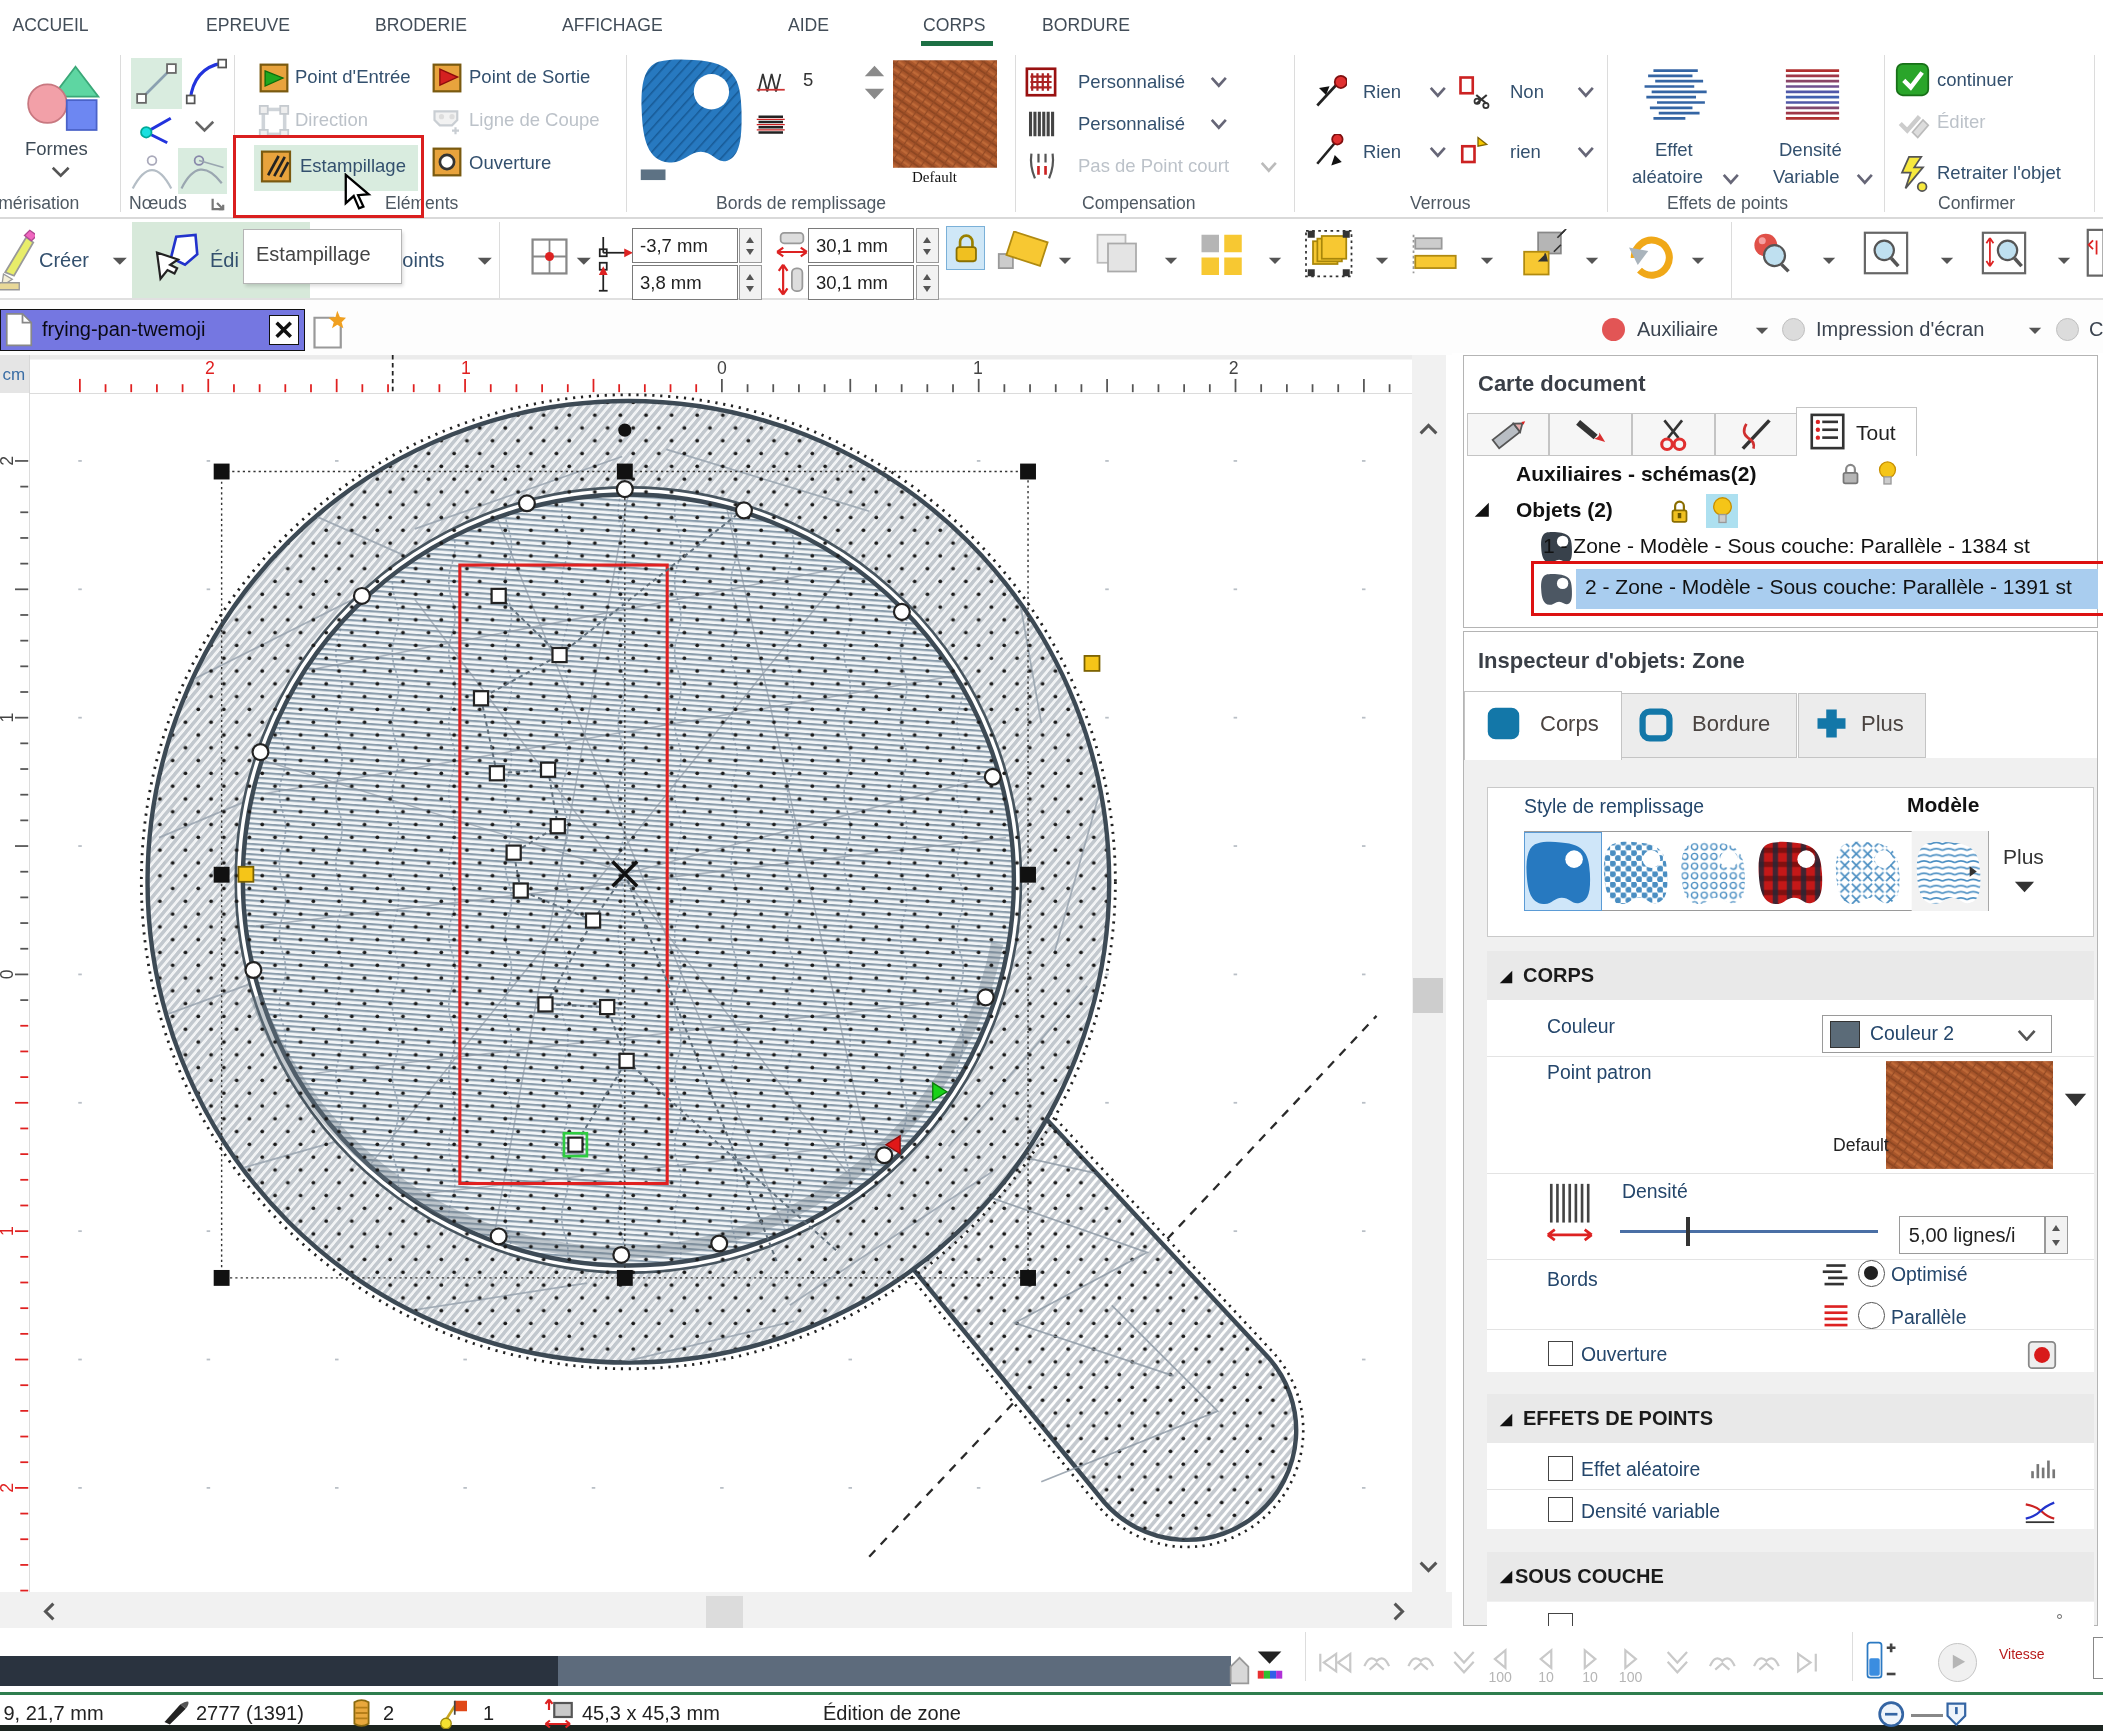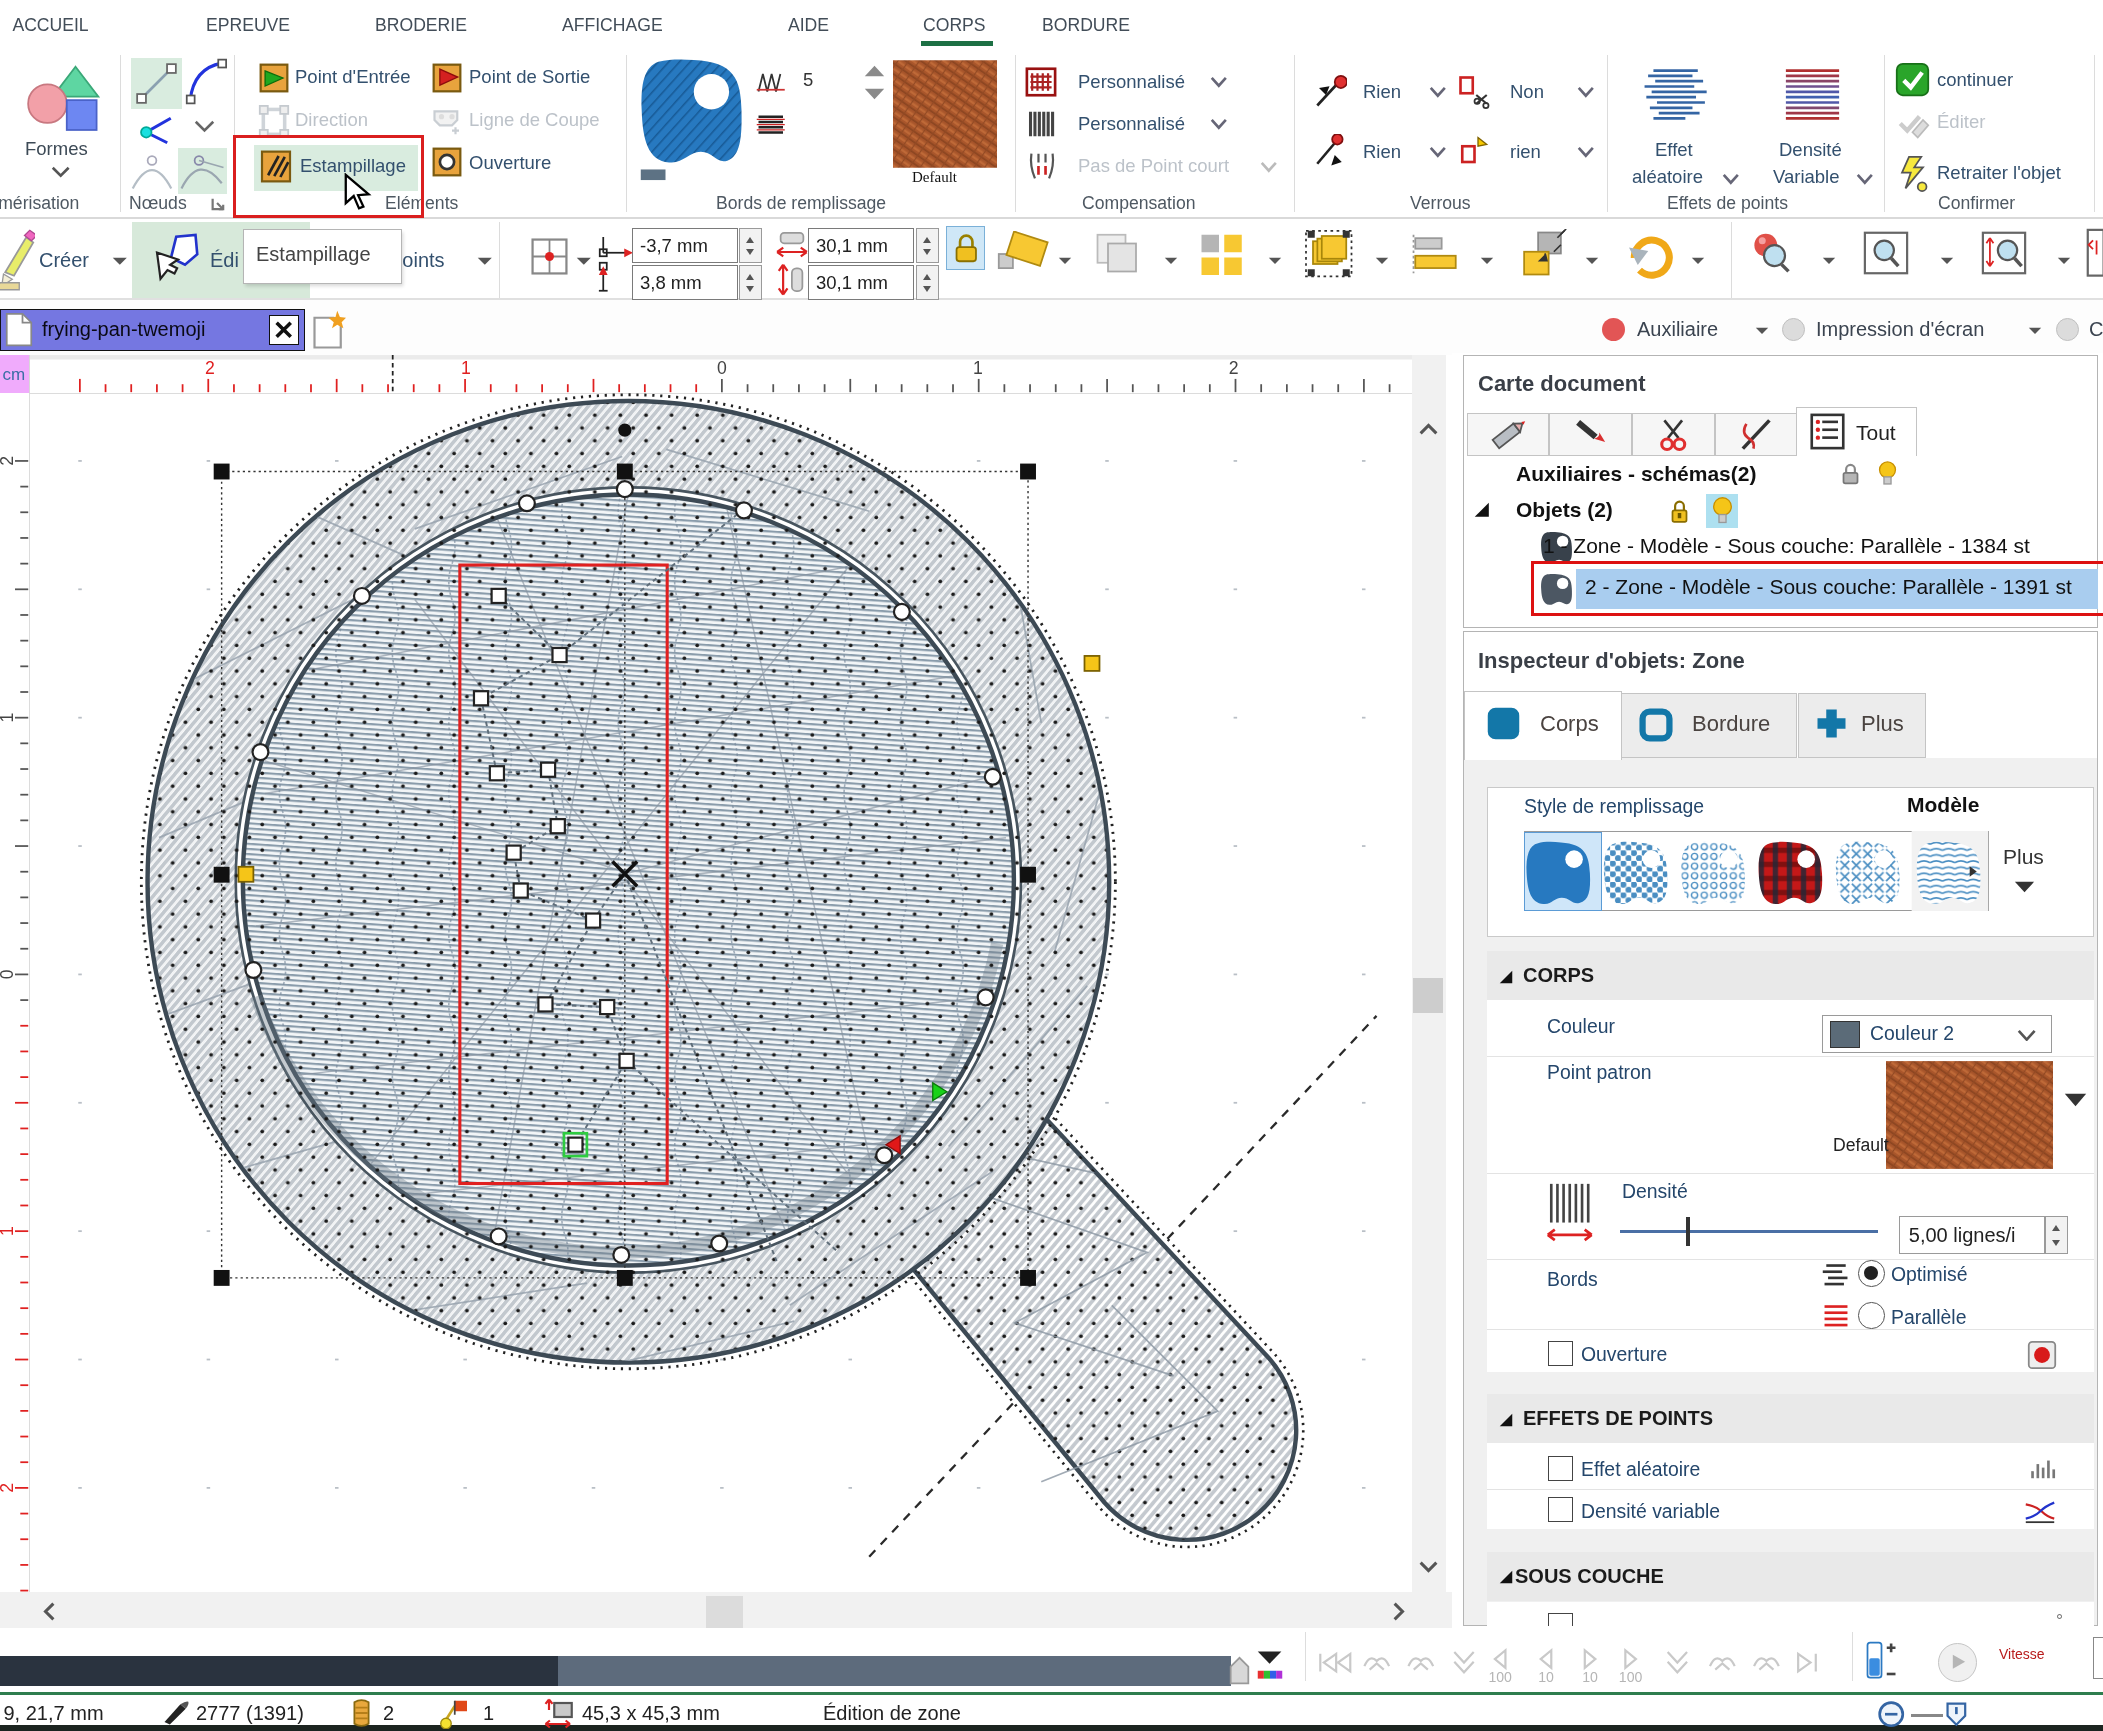--- a/index.html
+++ b/index.html
@@ -478,21 +478,21 @@
     </svg>
 <div class="abs" style="left:1782px;top:318px;width:23px;height:23px;border-radius:50%;background:#dcdcdc;border:0.9px solid #c0c0c0"></div>
 <div class="abs" style="left:1816px;top:318px;font-size:20px;color:#3b4450">Impression d'écran</div>
 <svg class="abs" style="left:2027px;top:326px" width="16" height="10.6" viewBox="0 0 18 12">
       <path d="M2 2 L9 9 L16 2" fill="#555"></path>
     </svg>
 <div class="abs" style="left:2056px;top:318px;width:23px;height:23px;border-radius:50%;background:#dcdcdc;border:0.9px solid #c0c0c0"></div>
 <div class="abs" style="left:2089px;top:318px;font-size:20px;color:#3b4450">C</div>
 </div>
 
-<div class="abs" style="left:0;top:355px;width:30px;height:39px;background:#f0abfc;border-right:0.9px solid #d8d8d8;border-bottom:0.9px solid #d8d8d8;color:#3b6ea5;font-size:17px;line-height:39px;padding-left:2.6px">cm</div>
+<div class="abs" style="left:0;top:355px;width:30px;height:39px;background:#e5e5e5;border-right:0.9px solid #d8d8d8;border-bottom:0.9px solid #d8d8d8;color:#3b6ea5;font-size:17px;line-height:39px;padding-left:2.6px">cm</div>
 <svg class="abs" style="left:30px;top:355px" width="1382" height="39" id="rulerH" viewBox="0 0 1566 44">
     <rect x="0" y="0" width="1566" height="43" fill="#fff"></rect>
     <rect x="0" y="43" width="1566" height="1" fill="#d8d8d8"></rect>
     <rect x="0" y="0" width="1566" height="5" fill="#ebebeb"></rect>
     <line x1="56.5" y1="27" x2="56.5" y2="42" stroke="#e02020" stroke-width="2"></line>
     <line x1="85.6" y1="33" x2="85.6" y2="42" stroke="#e02020" stroke-width="2"></line>
     <line x1="114.69999999999999" y1="33" x2="114.69999999999999" y2="42" stroke="#e02020" stroke-width="2"></line>
     <line x1="143.79999999999998" y1="33" x2="143.79999999999998" y2="42" stroke="#e02020" stroke-width="2"></line>
     <line x1="172.89999999999998" y1="33" x2="172.89999999999998" y2="42" stroke="#e02020" stroke-width="2"></line>
     <line x1="201.99999999999997" y1="27" x2="201.99999999999997" y2="42" stroke="#e02020" stroke-width="2"></line>

